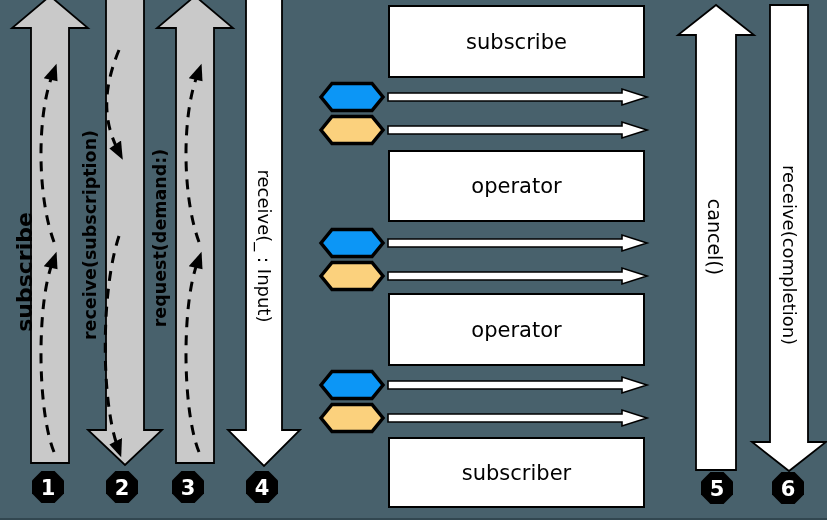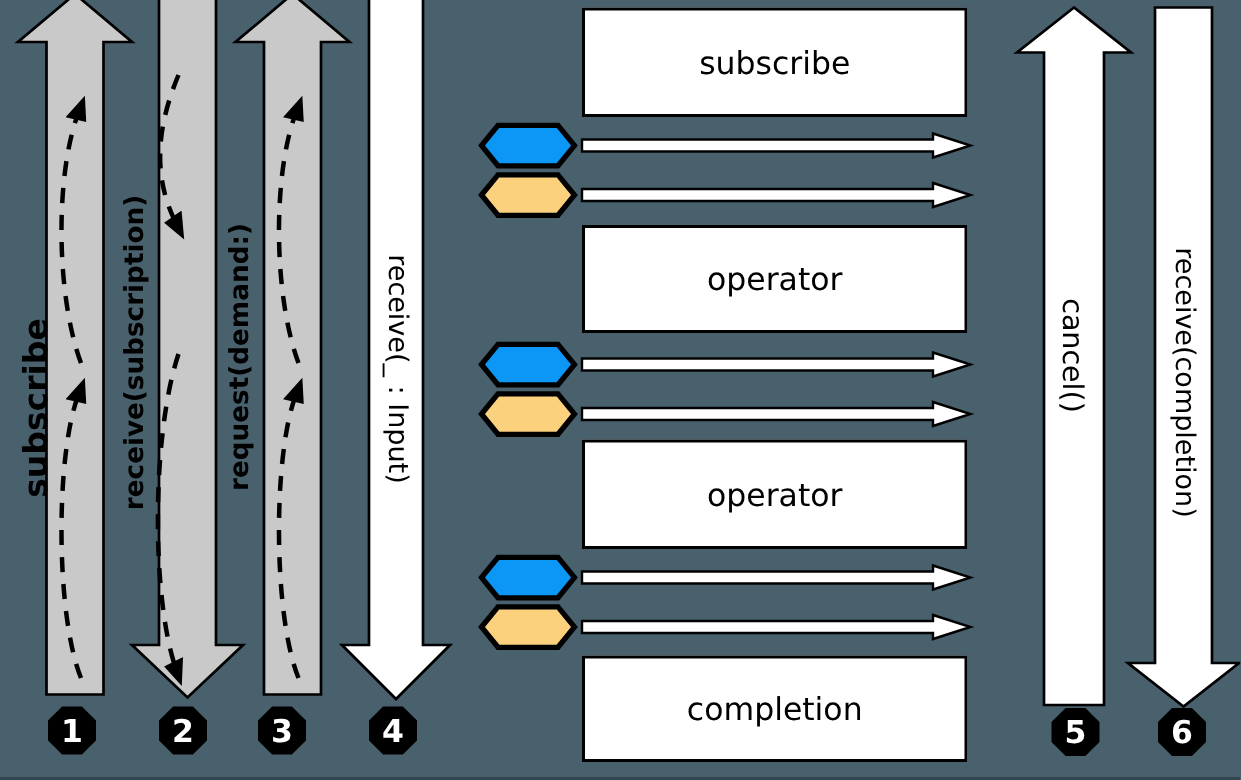--- a/index.html
+++ b/index.html
@@ -88,21 +88,21 @@
   <div class="node" style="top:5px;height:73px">
     <span>subscribe</span>
   </div>
   <div class="node" style="top:150px;height:72px">
     <span>operator</span>
   </div>
   <div class="node" style="top:293px;height:73px">
     <span>operator</span>
   </div>
   <div class="node" style="top:437px;height:71px">
-    <span>completion</span>
+    <span>subscriber</span>
   </div>
 
   <div class="vlabel rot-ccw lbl-big" style="left:25px;top:272px">subscribe</div>
   <div class="vlabel rot-ccw lbl-bold" style="left:91px;top:235px">receive(subscription)</div>
   <div class="vlabel rot-ccw lbl-bold" style="left:161px;top:238px">request(demand:)</div>
   <div class="vlabel rot-cw lbl-reg" style="left:264px;top:246px">receive(_ : Input)</div>
   <div class="vlabel rot-cw lbl-cancel" style="left:714px;top:237px">cancel()</div>
   <div class="vlabel rot-cw lbl-reg" style="left:789px;top:255px">receive(completion)</div>
 
   <div class="badge-num" style="left:48px;top:488px">1</div>

